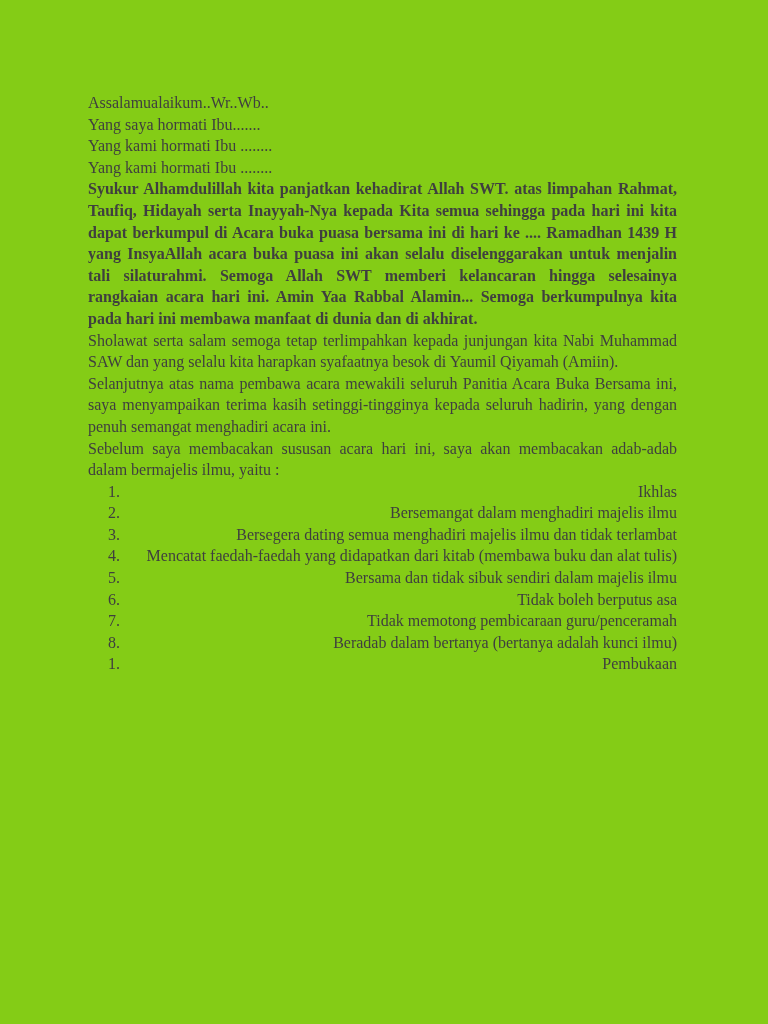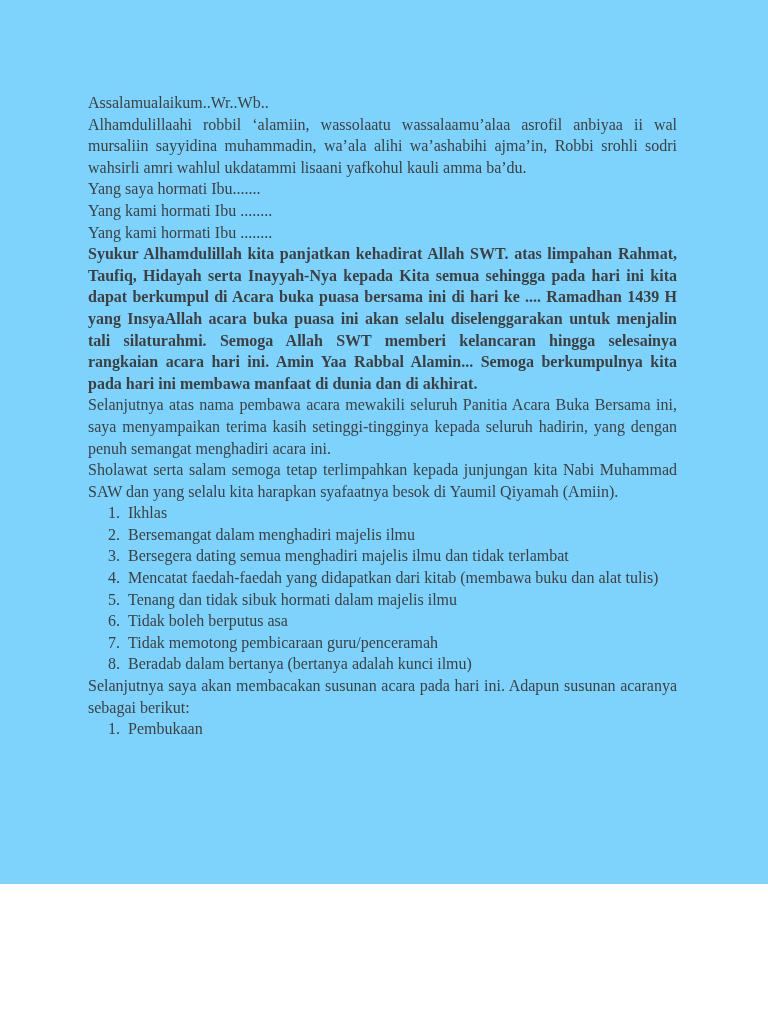--- a/index.html
+++ b/index.html
@@ -3,22 +3,22 @@
 <meta charset="utf-8">
 <style>
   html, body {
     margin: 0;
     padding: 0;
     background: #ffffff;
   }
   .page {
     position: relative;
     width: 768px;
-    height: 884px;
-    background: #7dd3fc;
+    height: 1024px;
+    background: #84cc16;
     overflow: hidden;
   }
   .content {
     position: absolute;
     left: 88px;
     top: 92px;
     width: 589px;
     font-family: "Liberation Serif", "DejaVu Serif", serif;
     font-size: 16px;
     line-height: 21.6px;
@@ -32,87 +32,86 @@
   .mb15 { margin-bottom: 15px; }
   .mb26 { margin-bottom: 26px; }
   .list-row {
     display: flex;
     align-items: flex-start;
   }
   .list-num {
     flex: 0 0 20px;
     margin-left: 20px;
   }
-  .list-text { flex: 1; }
+  .list-text { flex: 1; text-align: right; }
   .agenda-detail {
     margin-left: 40px;
     text-align: justify;
   }
 </style>
 </head>
 <body>
 
 <div class="page">
   <div class="content">
 
     <p class="mb15">Assalamualaikum..Wr..Wb..</p>
 
     <div class="mb26">
-      <p class="just">Alhamdulillaahi robbil ‘alamiin, wassolaatu wassalaamu’alaa asrofil anbiyaa ii wal mursaliin sayyidina muhammadin, wa’ala alihi wa’ashabihi ajma’in, Robbi srohli sodri wahsirli amri wahlul ukdatammi lisaani yafkohul kauli amma ba’du.</p>
     </div>
 
     <div class="mb7">
       <div>Yang saya hormati Ibu.......</div>
       <div>Yang kami hormati Ibu ........</div>
       <div>Yang kami hormati Ibu ........</div>
     </div>
 
     <p class="just mb5">Syukur Alhamdulillah kita panjatkan kehadirat Allah SWT. atas limpahan Rahmat, Taufiq, Hidayah serta Inayyah-Nya kepada Kita semua sehingga pada hari ini kita dapat berkumpul di Acara buka puasa bersama ini di hari ke .... Ramadhan 1439 H yang InsyaAllah acara buka puasa ini akan selalu diselenggarakan untuk menjalin tali silaturahmi. Semoga Allah SWT memberi kelancaran hingga selesainya rangkaian acara hari ini. Amin Yaa Rabbal Alamin... Semoga berkumpulnya kita pada hari ini membawa manfaat di dunia dan di akhirat.</p>
 
+    <p class="just mb15">Sholawat serta salam semoga tetap terlimpahkan kepada junjungan kita Nabi Muhammad SAW dan yang selalu kita harapkan syafaatnya besok di Yaumil Qiyamah (Amiin).</p>
+
     <p class="just mb10">Selanjutnya atas nama pembawa acara mewakili seluruh Panitia Acara Buka Bersama ini, saya menyampaikan terima kasih setinggi-tingginya kepada seluruh hadirin, yang dengan penuh semangat menghadiri acara ini.</p>
 
-    <p class="just mb15">Sholawat serta salam semoga tetap terlimpahkan kepada junjungan kita Nabi Muhammad SAW dan yang selalu kita harapkan syafaatnya besok di Yaumil Qiyamah (Amiin).</p>
-
+    <p class="just">Sebelum saya membacakan sususan acara hari ini, saya akan membacakan adab-adab dalam bermajelis ilmu, yaitu :</p>
 
     <div class="mb10">
       <div class="list-row">
         <span class="list-num">1.</span>
         <span class="list-text">Ikhlas</span>
       </div>
       <div class="list-row">
         <span class="list-num">2.</span>
         <span class="list-text">Bersemangat dalam menghadiri majelis ilmu</span>
       </div>
       <div class="list-row">
         <span class="list-num">3.</span>
         <span class="list-text">Bersegera dating semua menghadiri majelis ilmu dan tidak terlambat</span>
       </div>
       <div class="list-row">
         <span class="list-num">4.</span>
         <span class="list-text">Mencatat faedah-faedah yang didapatkan dari kitab (membawa buku dan alat tulis)</span>
       </div>
       <div class="list-row">
         <span class="list-num">5.</span>
-        <span class="list-text">Tenang dan tidak sibuk hormati dalam majelis ilmu</span>
+        <span class="list-text">Bersama dan tidak sibuk sendiri dalam majelis ilmu</span>
       </div>
       <div class="list-row">
         <span class="list-num">6.</span>
         <span class="list-text">Tidak boleh berputus asa</span>
       </div>
       <div class="list-row">
         <span class="list-num">7.</span>
         <span class="list-text">Tidak memotong pembicaraan guru/penceramah</span>
       </div>
       <div class="list-row">
         <span class="list-num">8.</span>
         <span class="list-text">Beradab dalam bertanya (bertanya adalah kunci ilmu)</span>
       </div>
     </div>
 
-    <p class="just">Selanjutnya saya akan membacakan susunan acara pada hari ini. Adapun susunan acaranya sebagai berikut:</p>
 
     <div>
       <div>
         <div class="list-row">
           <span class="list-num">1.</span>
           <span class="list-text">Pembukaan</span>
         </div>
       </div>
     </div>
 

